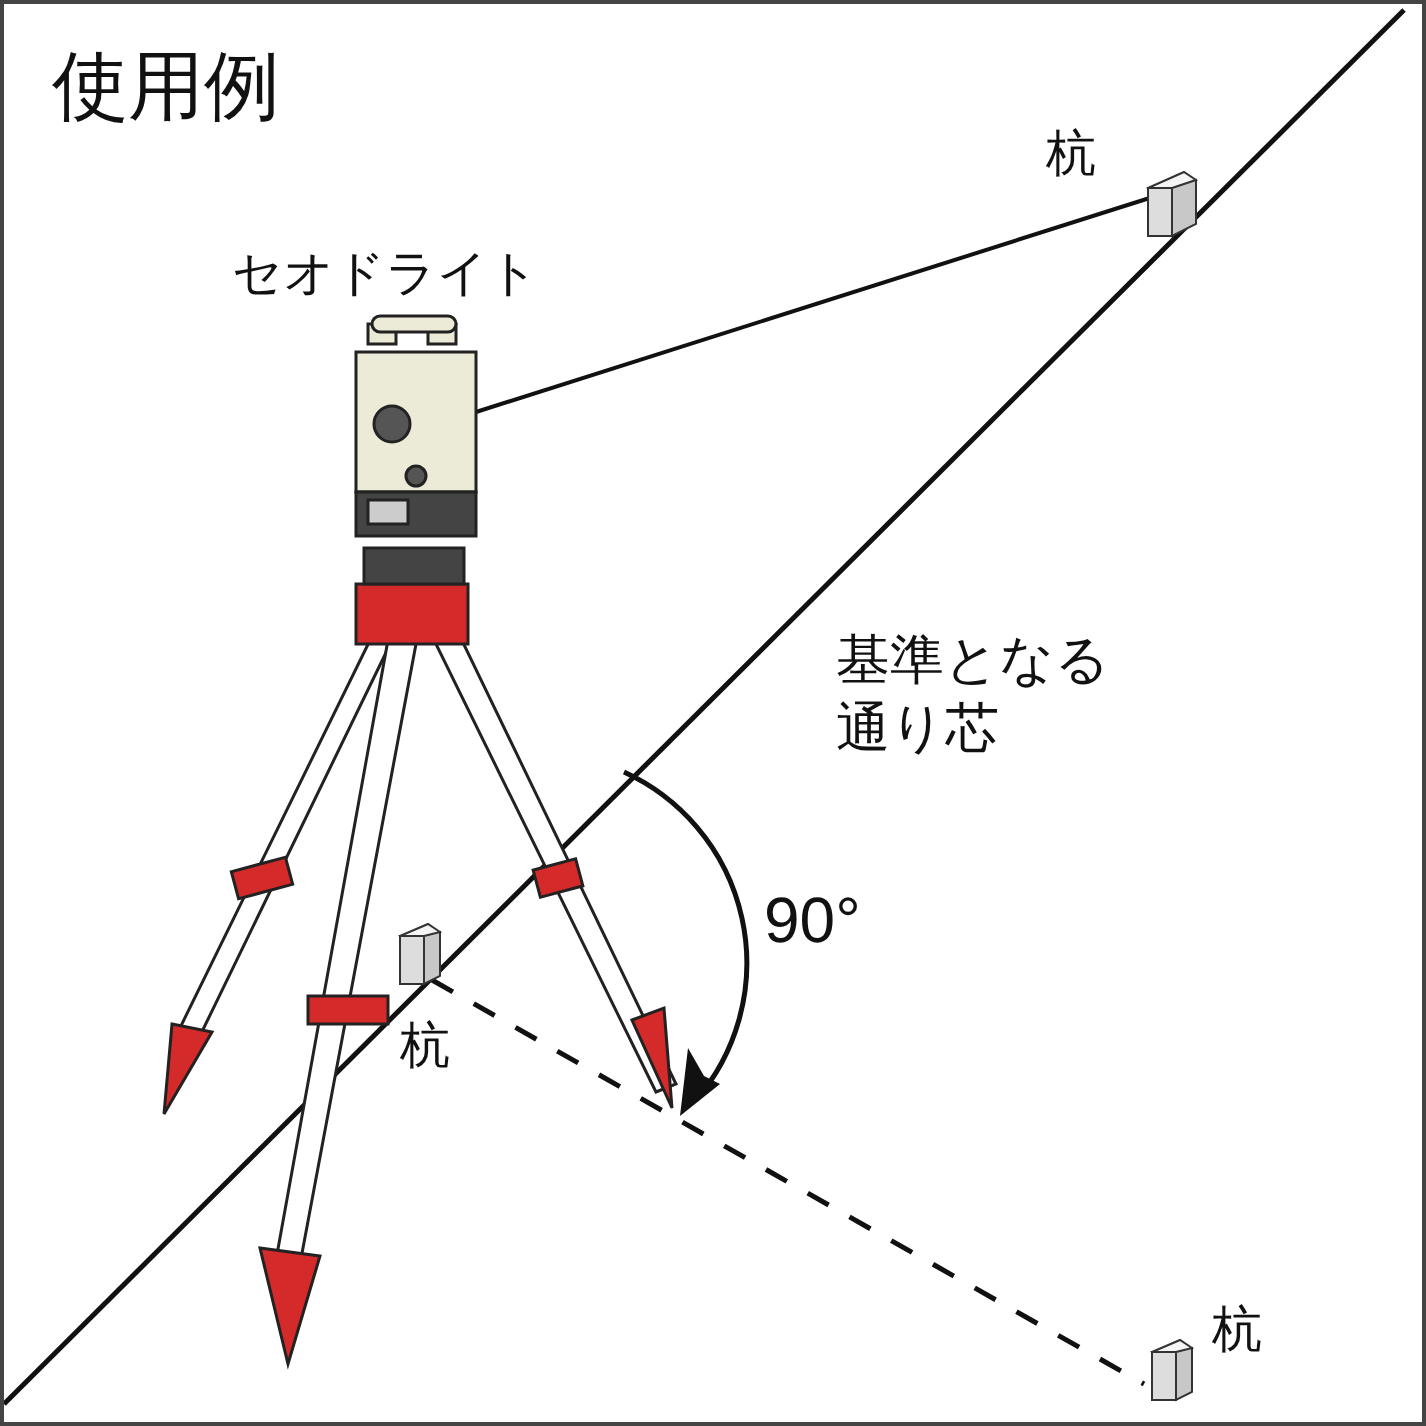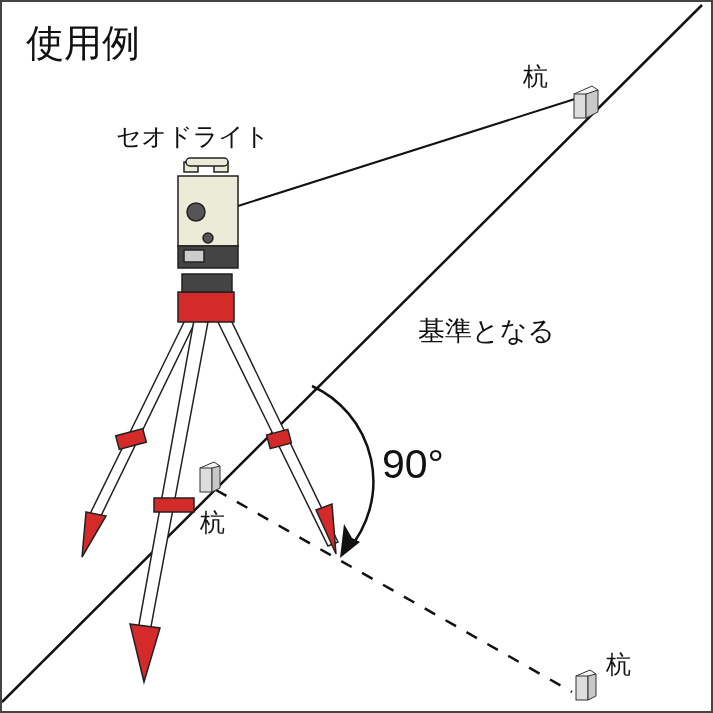--- a/index.html
+++ b/index.html
@@ -2,21 +2,21 @@
 <html><head>
 <meta charset="utf-8">
 <style>
   html,body{margin:0;padding:0;background:#fff;}
   .frame{position:relative;width:713px;height:713px;background:#fff;box-sizing:border-box;border:2px solid #444;overflow:hidden;font-family:"DejaVu Sans",sans-serif;}
   svg{position:absolute;left:0;top:0;}
   .lbl{position:absolute;color:#111;white-space:nowrap;line-height:1;}
   .title{left:24px;top:22px;font-size:38px;}
   .inst{left:114px;top:122px;font-size:25px;}
   .ref{left:416px;top:286px;font-size:27px;line-height:34px;margin-top:26px;}
-  .deg{left:380px;top:442px;font-size:41px;font-family:"Liberation Sans",sans-serif;}
+  .deg{left:380px;top:442px;font-size:32px;font-family:"Liberation Sans",sans-serif;}
   .stake1{left:521px;top:62px;font-size:25px;}
   .stake2{left:198px;top:508px;font-size:25px;}
   .stake3{left:604px;top:650px;font-size:25px;}
 </style>
 </head>
 <body>
 
 <div class="frame">
   <svg width="713" height="713" viewBox="0 0 713 713">
 
@@ -68,18 +68,19 @@
       <circle cx="206" cy="236" r="5" fill="#555"></circle>
       <rect x="176" y="244" width="60" height="22" fill="#444"></rect>
       <rect x="182" y="248" width="20" height="12" fill="#ccc"></rect>
     </g>
   </svg>
 
   <div class="lbl title">使用例</div>
   <div class="lbl inst">セオドライト</div>
   <div class="lbl ref">
     <div>基準となる</div>
+    <div>通り芯</div>
   </div>
   <div class="lbl deg">90°</div>
   <div class="lbl stake1">杭</div>
   <div class="lbl stake2">杭</div>
   <div class="lbl stake3">杭</div>
 </div>
 
 </body></html>

